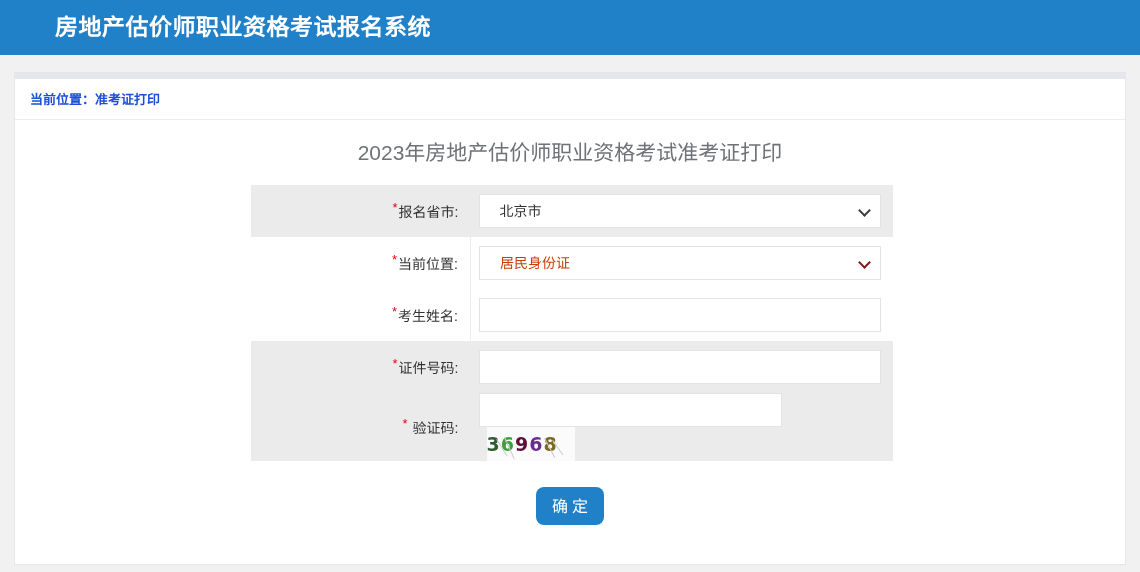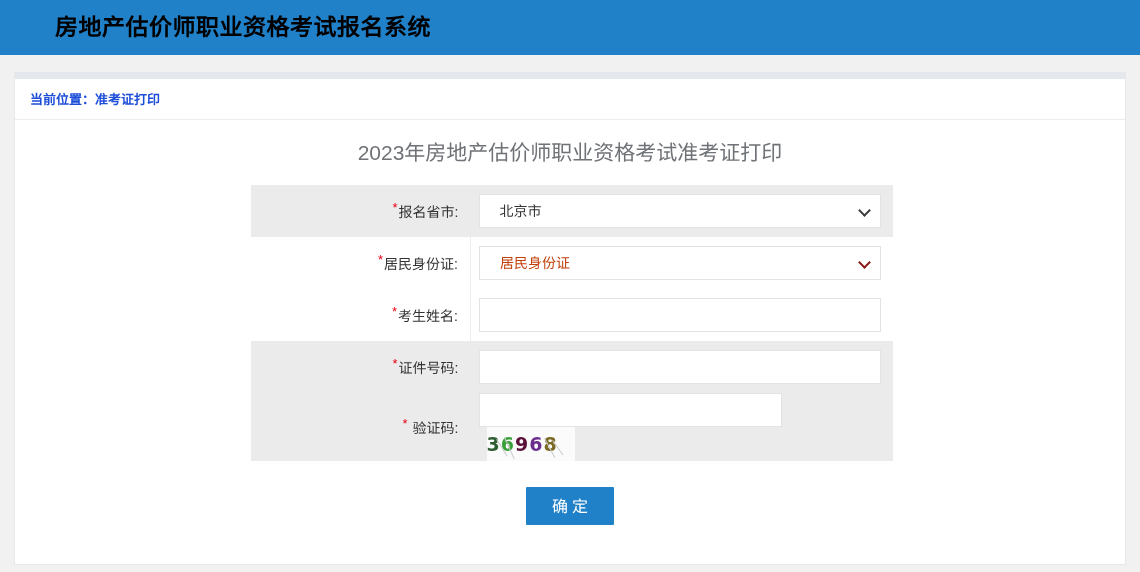--- a/index.html
+++ b/index.html
@@ -22,21 +22,21 @@
     height: 55px;
     background: #2081c8;
   }
   .app-title {
     position: absolute;
     left: 55px;
     top: 0;
     line-height: 55px;
     font-size: 23px;
     font-weight: bold;
-    color: #000000;
+    color: #ffffff;
     letter-spacing: 0.5px;
     white-space: nowrap;
   }
 
   
   .page-card {
     position: absolute;
     left: 14px;
     top: 72px;
     width: 1112px;
@@ -206,28 +206,28 @@
   
   .submit-wrap {
     position: absolute;
     left: 0;
     top: 415px;
     width: 100%;
     text-align: center;
   }
   .submit-btn {
     display: inline-block;
-    width: 88px;
+    width: 68px;
     height: 38px;
     line-height: 38px;
     background: #2081c8;
     color: #ffffff;
     font-size: 16px;
     border: none;
-    border-radius: 1px;
+    border-radius: 8px;
     letter-spacing: 4px;
     text-indent: 4px;
     cursor: pointer;
     font-family: "Liberation Sans", "DejaVu Sans", sans-serif;
   }
 </style>
 </head>
 <body>
 
 <div class="app-header">
@@ -251,21 +251,21 @@
         <td class="label-cell"><span class="req">*</span><span>报名省市:</span></td>
         <td class="field-cell">
           <div class="select-box">
             <span class="sel-value">北京市</span>
             <span class="chev"></span>
           </div>
         </td>
       </tr>
 
       <tr class="form-row even">
-        <td class="label-cell"><span class="req">*</span><span>居民身份证:</span></td>
+        <td class="label-cell"><span class="req">*</span><span>当前位置:</span></td>
         <td class="field-cell">
           <div class="select-box accent">
             <span class="sel-value">居民身份证</span>
             <span class="chev"></span>
           </div>
         </td>
       </tr>
 
       <tr class="form-row even">
         <td class="label-cell"><span class="req">*</span><span>考生姓名:</span></td>

